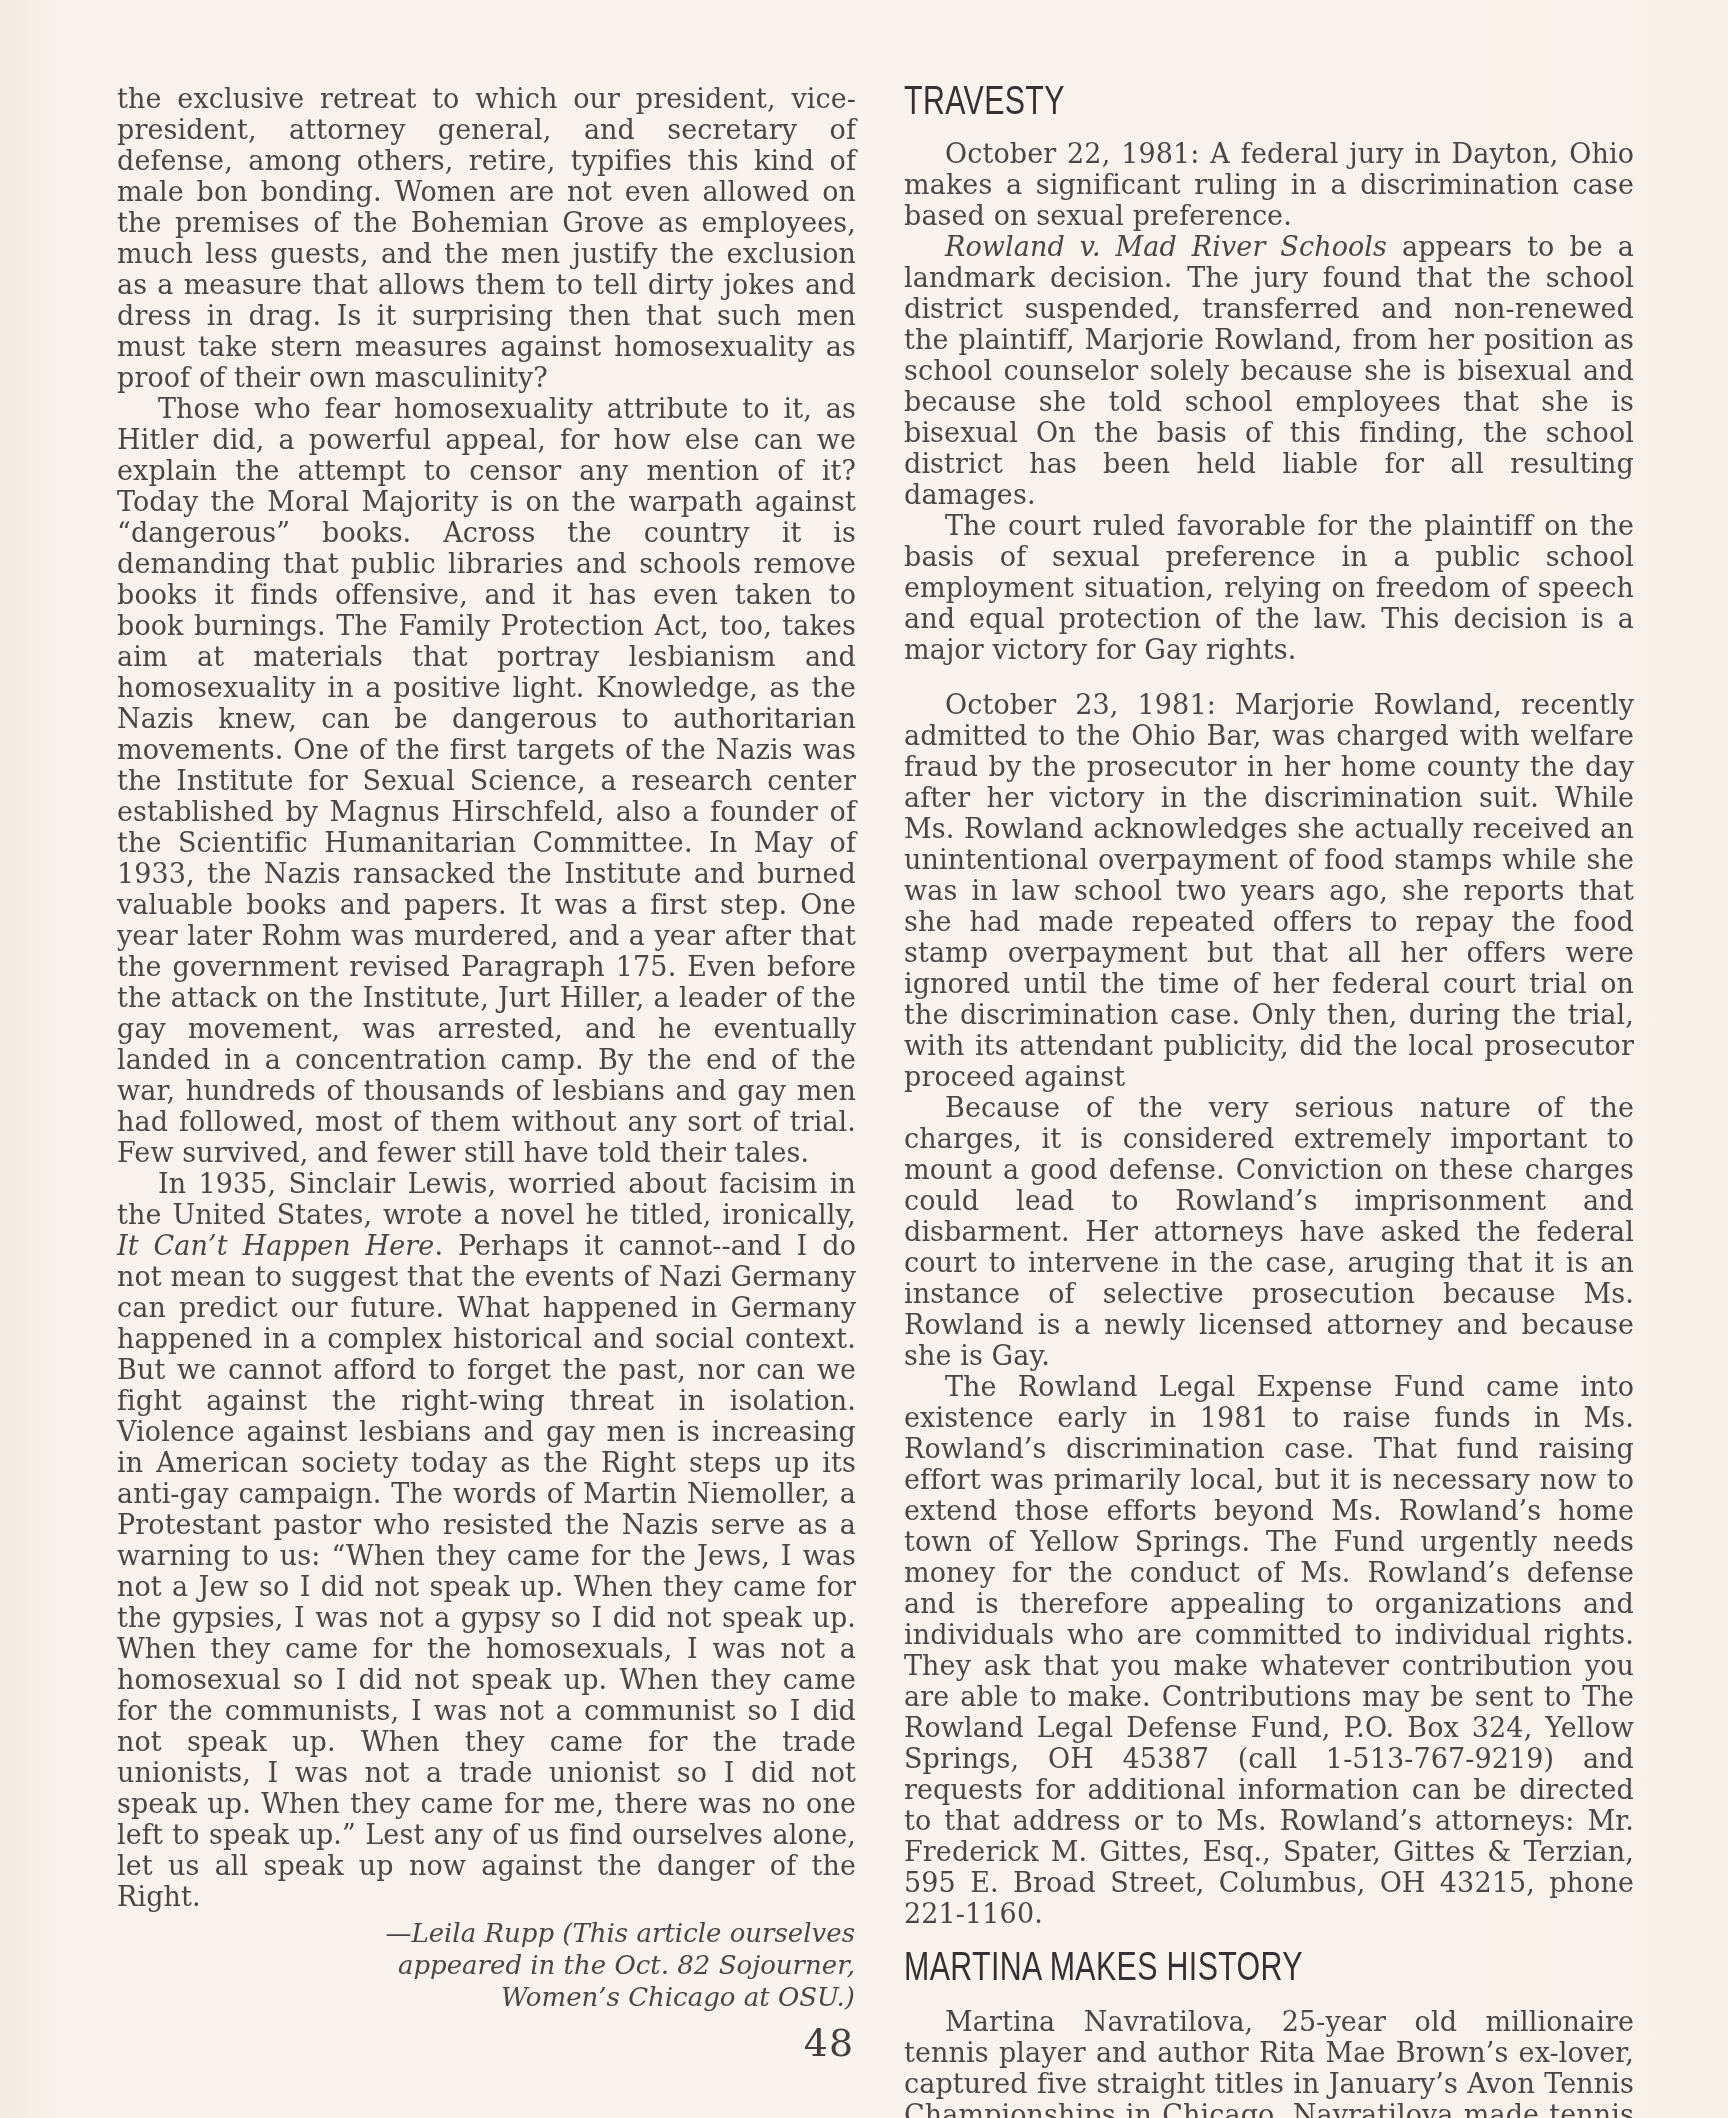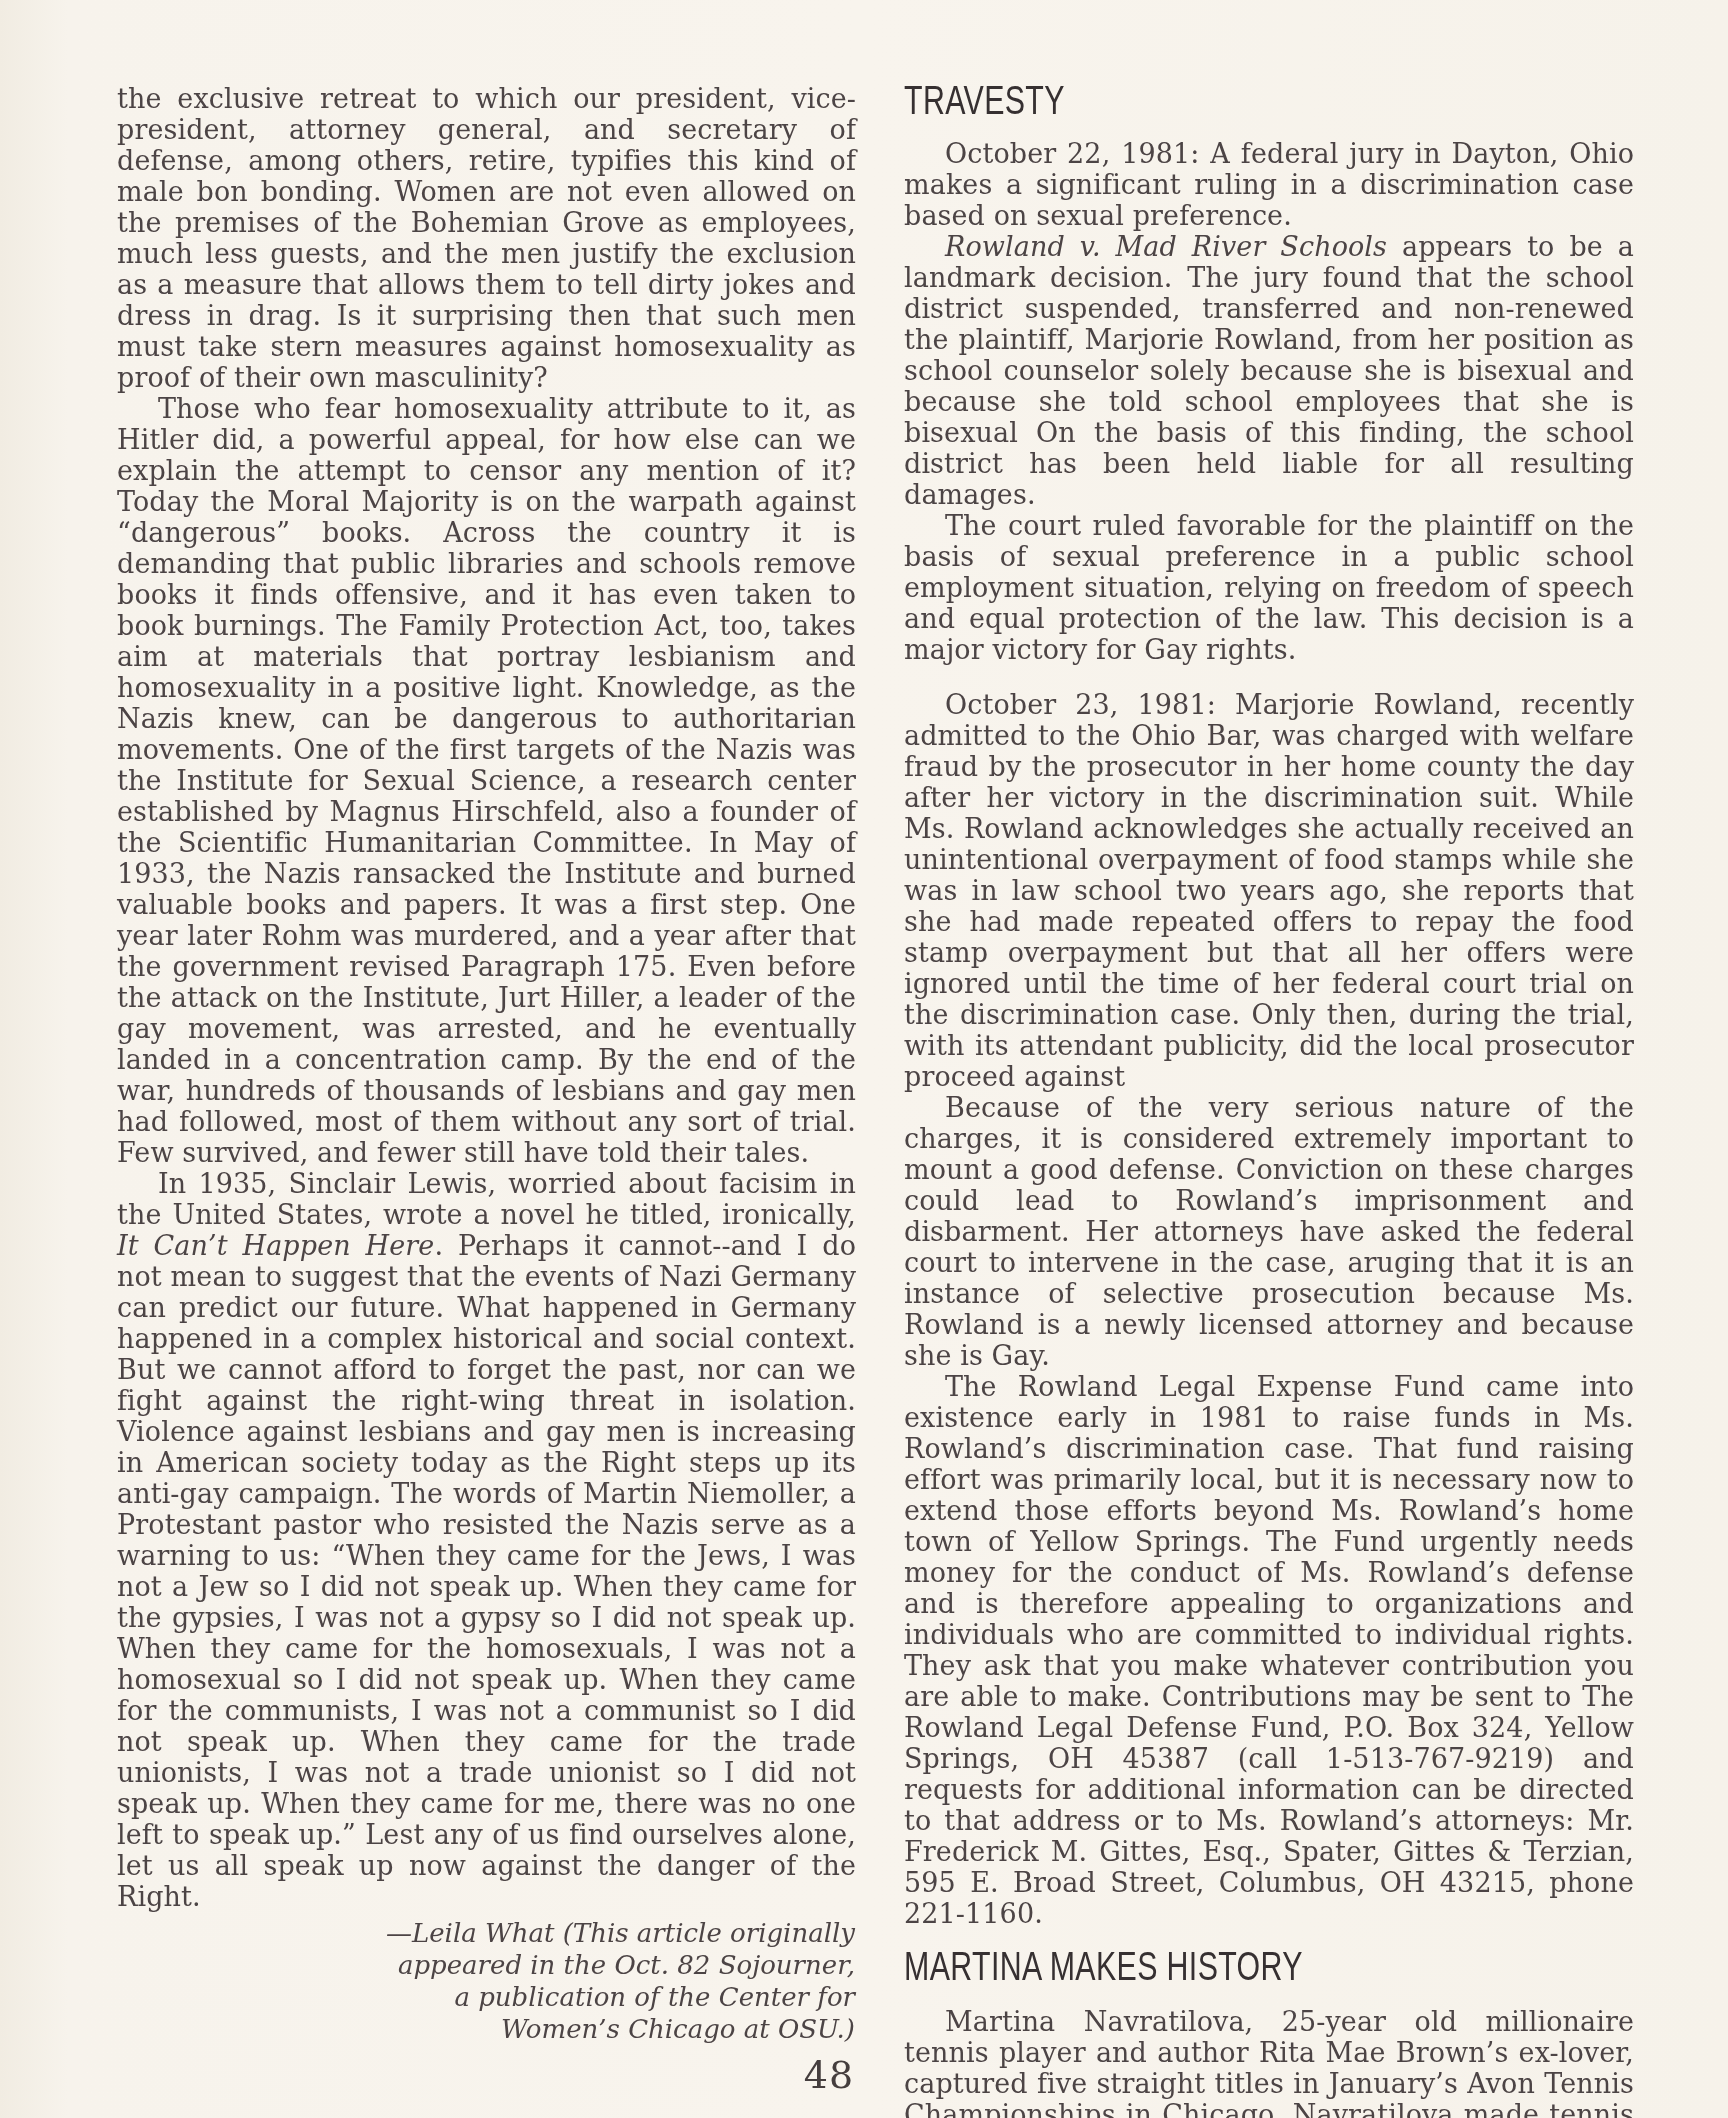--- a/index.html
+++ b/index.html
@@ -78,23 +78,22 @@
 
 <div class="page-surface"></div>
 
 <div id="col-left" class="column">
   <div id="left-paragraphs">
       <p class="para no-indent"><span>the exclusive retreat to which our president, vice-president, attorney general, and secretary of defense, among others, retire, typifies this kind of male bon bonding. Women are not even allowed on the premises of the Bohemian Grove as employees, much less guests, and the men justify the exclusion as a measure that allows them to tell dirty jokes and dress in drag. Is it surprising then that such men must take stern measures against homosexuality as proof of their own masculinity?</span></p>
       <p class="para"><span>Those who fear homosexuality attribute to it, as Hitler did, a powerful appeal, for how else can we explain the attempt to censor any mention of it? Today the Moral Majority is on the warpath against “dangerous” books. Across the country it is demanding that public libraries and schools remove books it finds offensive, and it has even taken to book burnings. The Family Protection Act, too, takes aim at materials that portray lesbianism and homosexuality in a positive light. Knowledge, as the Nazis knew, can be dangerous to authoritarian movements. One of the first targets of the Nazis was the Institute for Sexual Science, a research center established by Magnus Hirschfeld, also a founder of the Scientific Humanitarian Committee. In May of 1933, the Nazis ransacked the Institute and burned valuable books and papers. It was a first step. One year later Rohm was murdered, and a year after that the government revised Paragraph 175. Even before the attack on the Institute, Jurt Hiller, a leader of the gay movement, was arrested, and he eventually landed in a concentration camp. By the end of the war, hundreds of thousands of lesbians and gay men had followed, most of them without any sort of trial. Few survived, and fewer still have told their tales.</span></p>
       <p class="para"><span>In 1935, Sinclair Lewis, worried about facisim in the United States, wrote a novel he titled, ironically, </span><i>It Can’t Happen Here</i><span>. Perhaps it cannot--and I do not mean to suggest that the events of Nazi Germany can predict our future. What happened in Germany happened in a complex historical and social context. But we cannot afford to forget the past, nor can we fight against the right-wing threat in isolation. Violence against lesbians and gay men is increasing in American society today as the Right steps up its anti-gay campaign. The words of Martin Niemoller, a Protestant pastor who resisted the Nazis serve as a warning to us: “When they came for the Jews, I was not a Jew so I did not speak up. When they came for the gypsies, I was not a gypsy so I did not speak up. When they came for the homosexuals, I was not a homosexual so I did not speak up. When they came for the communists, I was not a communist so I did not speak up. When they came for the trade unionists, I was not a trade unionist so I did not speak up. When they came for me, there was no one left to speak up.” Lest any of us find ourselves alone, let us all speak up now against the danger of the Right.</span></p>
     </div>
   <div id="attribution" class="attribution">
-      <div>—Leila What (This article originally</div>
+      <div>—Leila Rupp (This article ourselves</div>
       <div>appeared in the Oct. 82 Sojourner,</div>
-      <div>a publication of the Center for</div>
       <div>Women’s Chicago at OSU.)</div>
     </div>
   <div class="page-number">48</div>
 </div>
 
 <div id="col-right" class="column">
     <h2 class="sec-heading heading-0"><span class="condense">TRAVESTY</span></h2>
     <p class="para"><span>October 22, 1981: A federal jury in Dayton, Ohio makes a significant ruling in a discrimination case based on sexual preference.</span></p>
     <p class="para"><i>Rowland v. Mad River Schools</i><span> appears to be a landmark decision. The jury found that the school district suspended, transferred and non-renewed the plaintiff, Marjorie Rowland, from her position as school counselor solely because she is bisexual and because she told school employees that she is bisexual On the basis of this finding, the school district has been held liable for all resulting damages.</span></p>
     <p class="para"><span>The court ruled favorable for the plaintiff on the basis of sexual preference in a public school employment situation, relying on freedom of speech and equal protection of the law. This decision is a major victory for Gay rights.</span></p>

